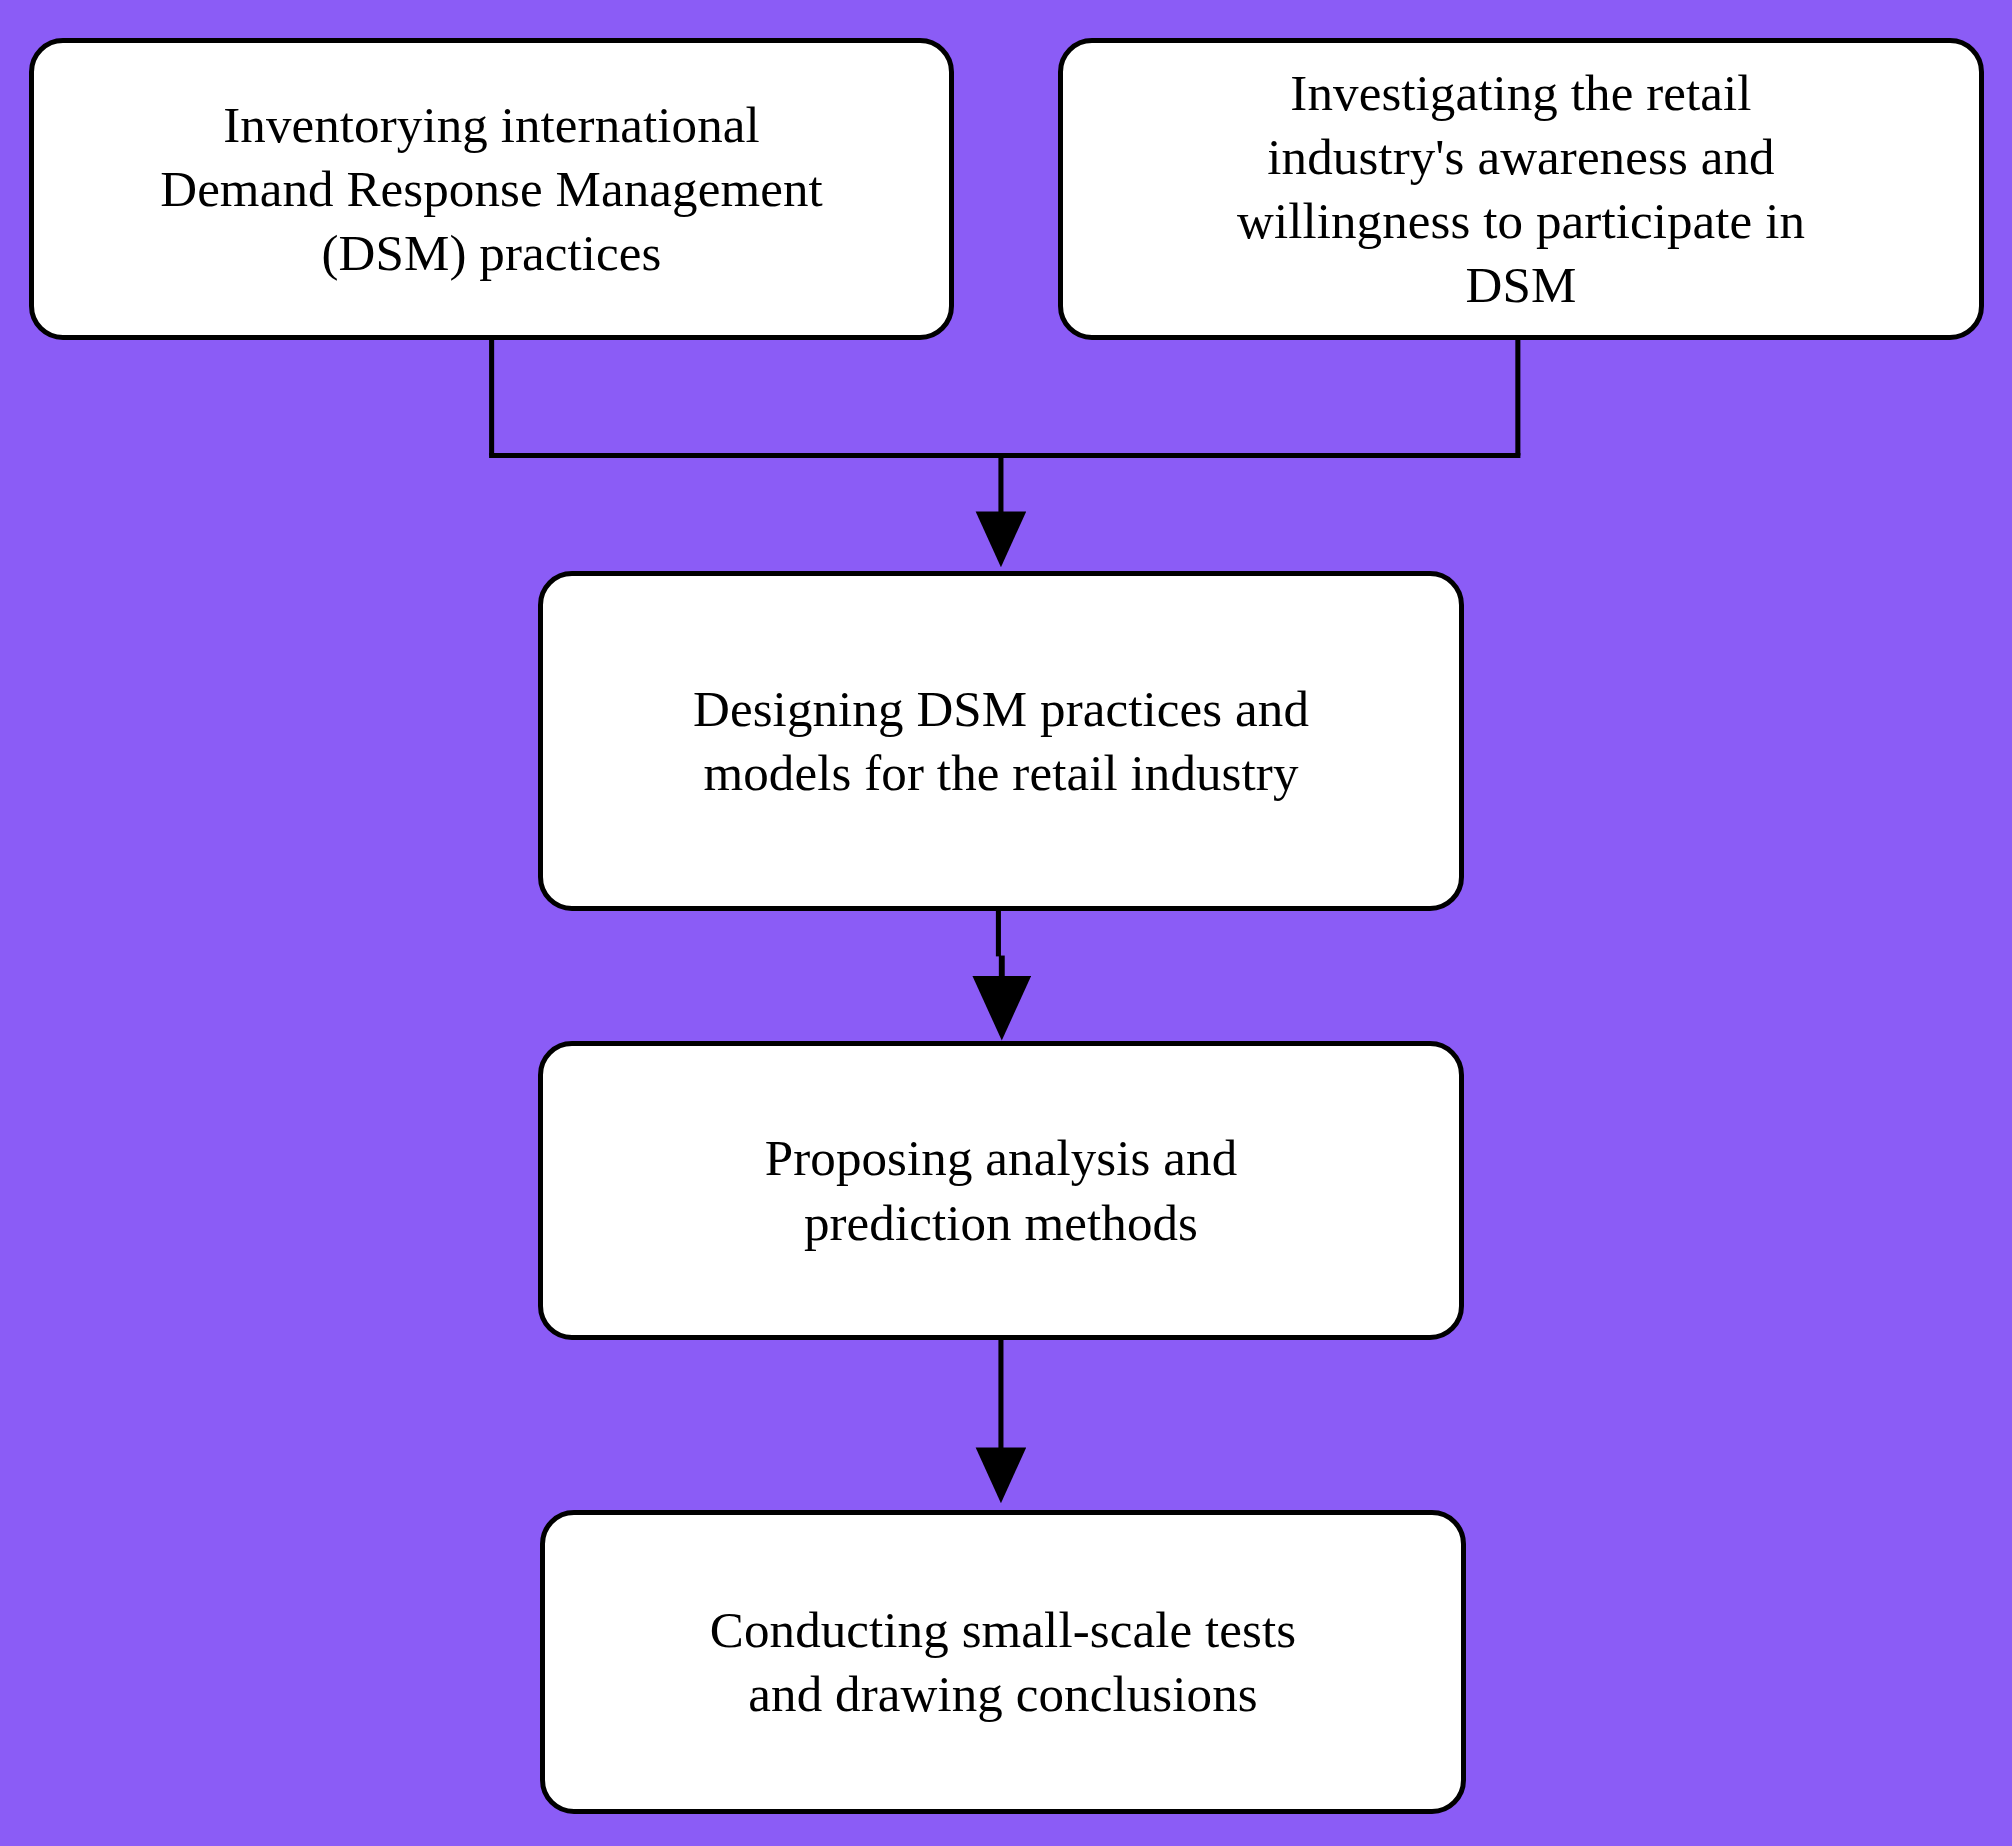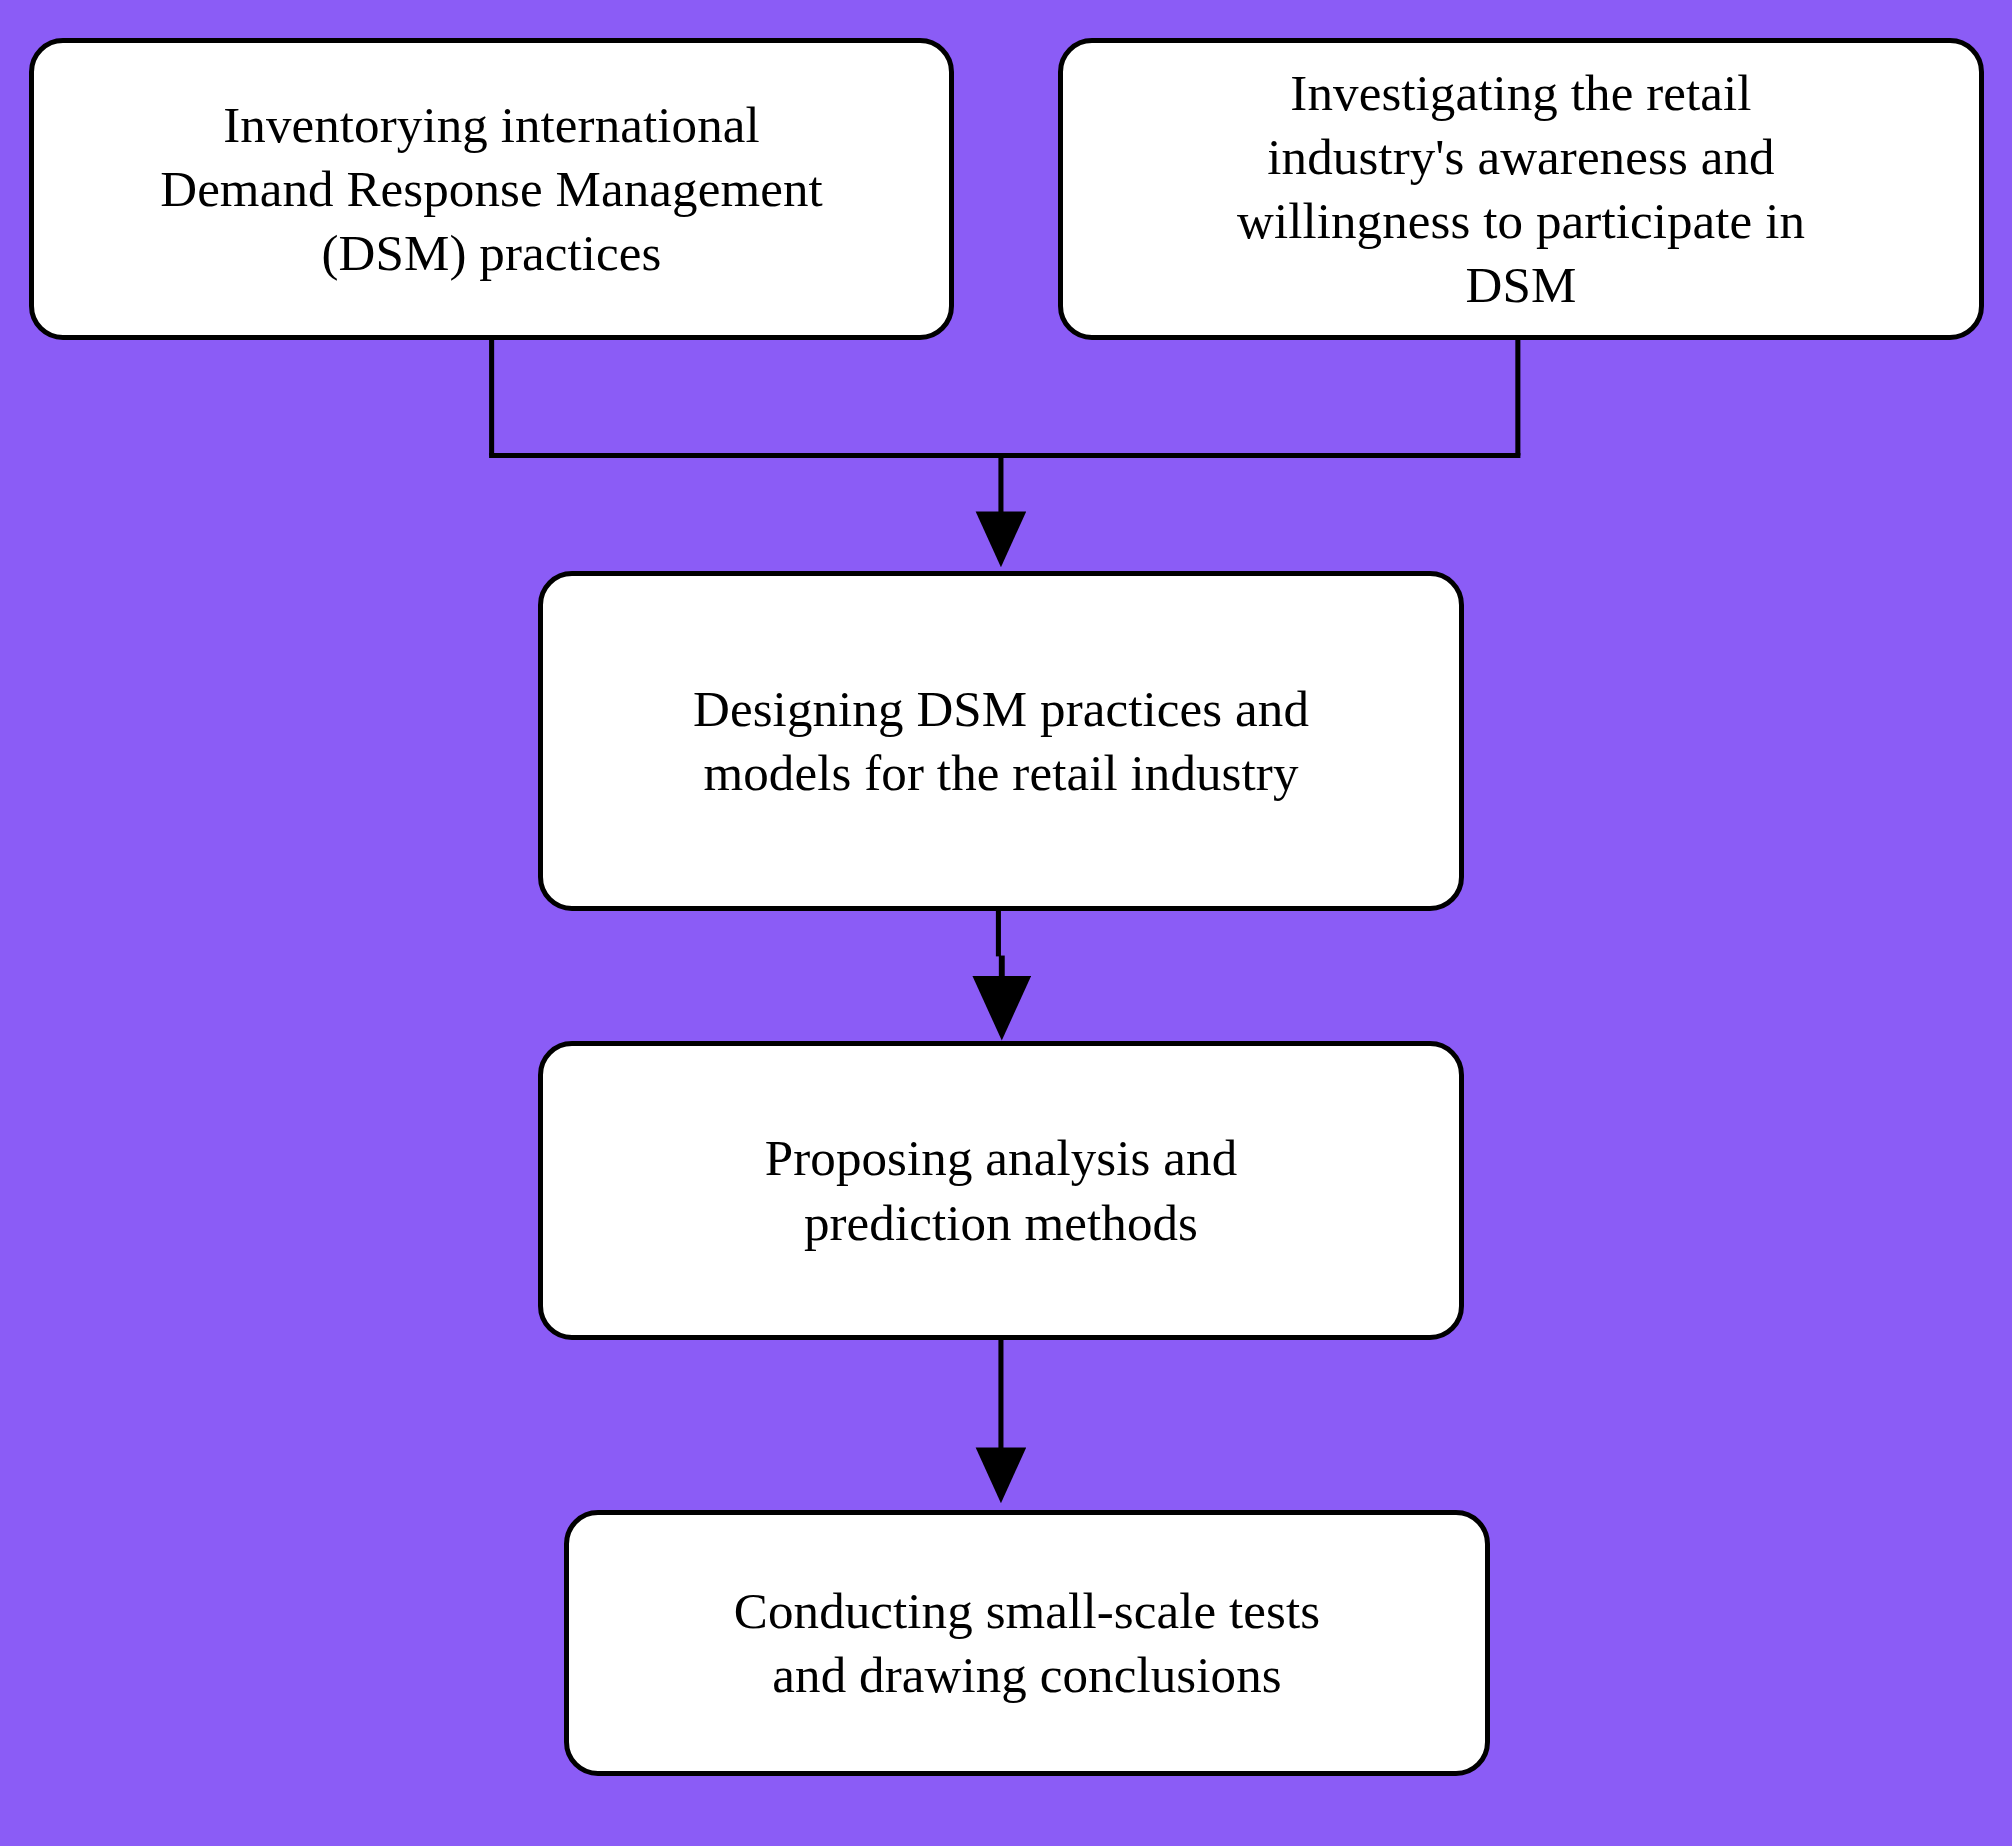--- a/index.html
+++ b/index.html
@@ -89,19 +89,19 @@
   <div class="node" style="left:538px; top:571px; width:926px; height:340px;">
     <span class="node-label">Designing DSM practices and
 models for the retail industry</span>
   </div>
 
   <div class="node" style="left:538px; top:1041px; width:926px; height:299px;justify-content:center;">
     <span class="node-label">Proposing analysis and
 prediction methods</span>
   </div>
 
-  <div class="node" style="left:564px; top:1510px; width:926px; height:266px;text-align:center;">
+  <div class="node" style="left:540px; top:1510px; width:926px; height:304px;text-align:center;">
     <span class="node-label">Conducting small-scale tests
 and drawing conclusions</span>
   </div>
 
 </div>
 
 
 </body></html>

